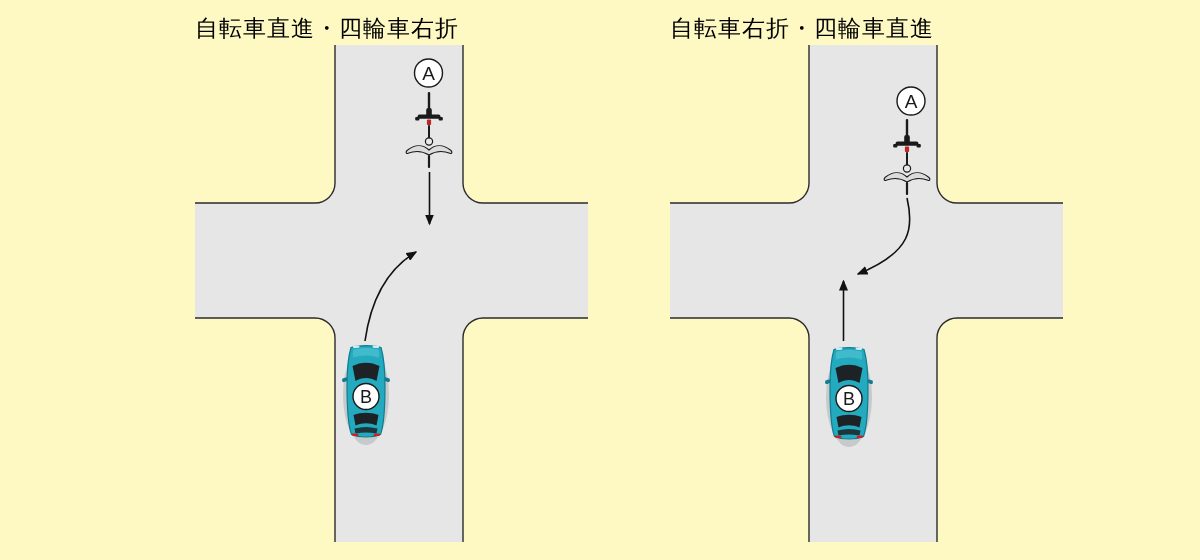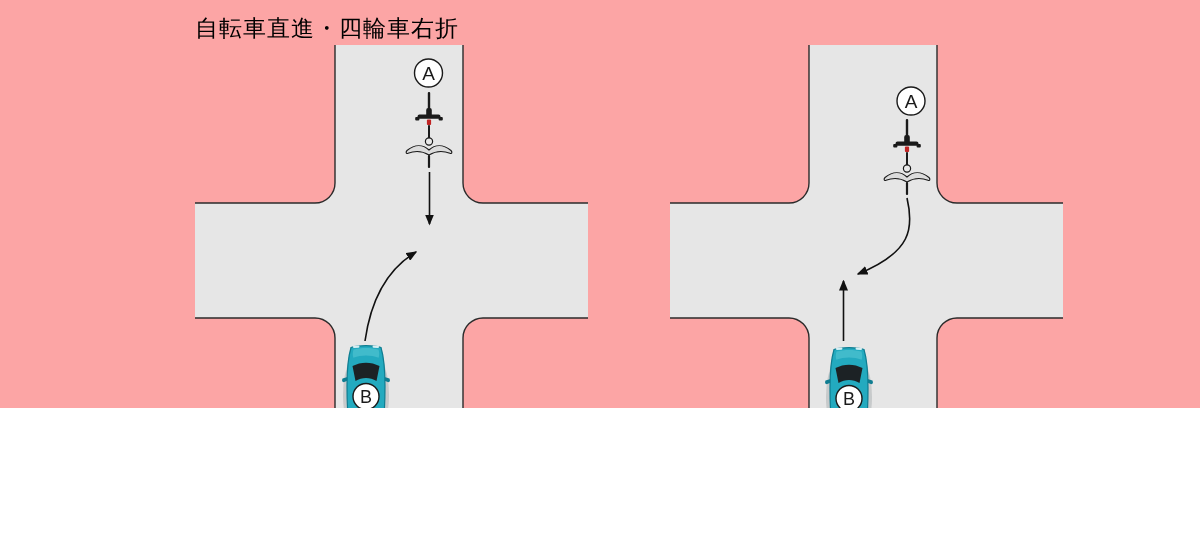--- a/index.html
+++ b/index.html
@@ -1,19 +1,19 @@
 <!DOCTYPE html>
 <html><head>
 <meta charset="utf-8">
 <style>
   html,body{margin:0;padding:0;background:#fff;}
   .canvas{
     position:relative;
-    width:1200px;height:408px;
-    background:#fca5a5;
+    width:1200px;height:560px;
+    background:#fef9c3;
     overflow:hidden;
     font-family:"Liberation Sans","DejaVu Sans",sans-serif;
     text-align:right;
   }
   .diagram-title{
     position:absolute;
     top:13px;
     font-size:23px;
     letter-spacing:1px;
     color:#000;
@@ -27,20 +27,21 @@
     font-weight:400;
   }
 </style>
 </head>
 <body>
 
 <div class="canvas">
 
   <div class="diagram-title left">自転車直進・四輪車右折</div>
 
+  <div class="diagram-title right">自転車右折・四輪車直進</div>
 
   <svg width="1200" height="560" viewBox="0 0 1200 560">
 
     <defs>
       <marker id="ah" markerUnits="userSpaceOnUse" markerWidth="11" markerHeight="9" refX="9.5" refY="4.5" orient="auto">
         <path d="M0 0 L11 4.5 L0 9 Z" fill="#111111"></path>
       </marker>
 
       <g id="car-art">
         <ellipse cx="0" cy="3" rx="23" ry="50" fill="rgba(40,55,60,0.16)"></ellipse>

